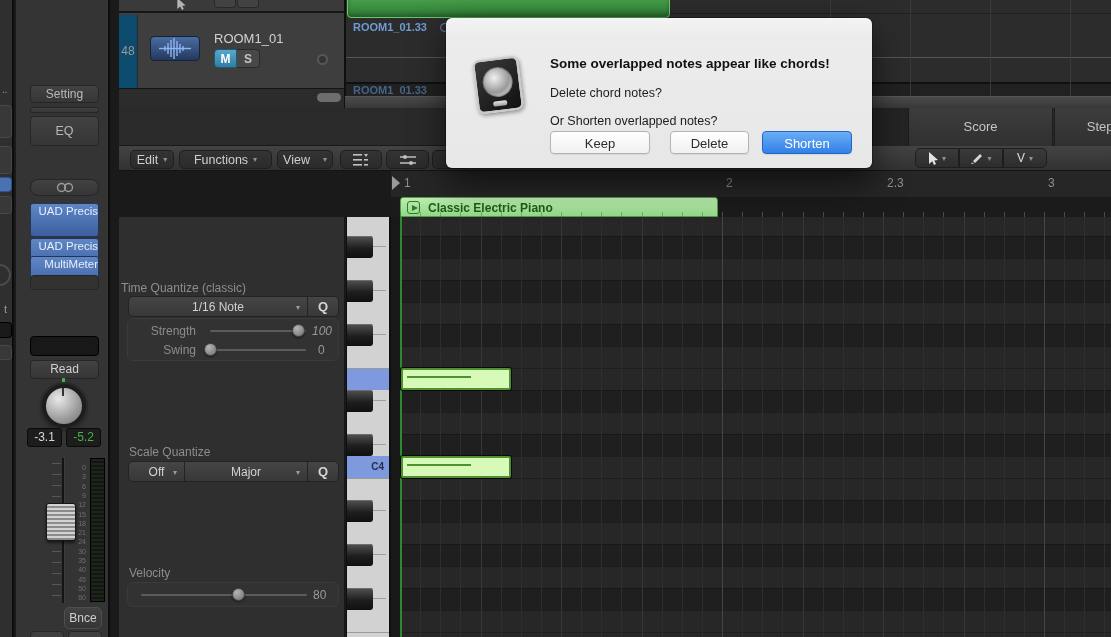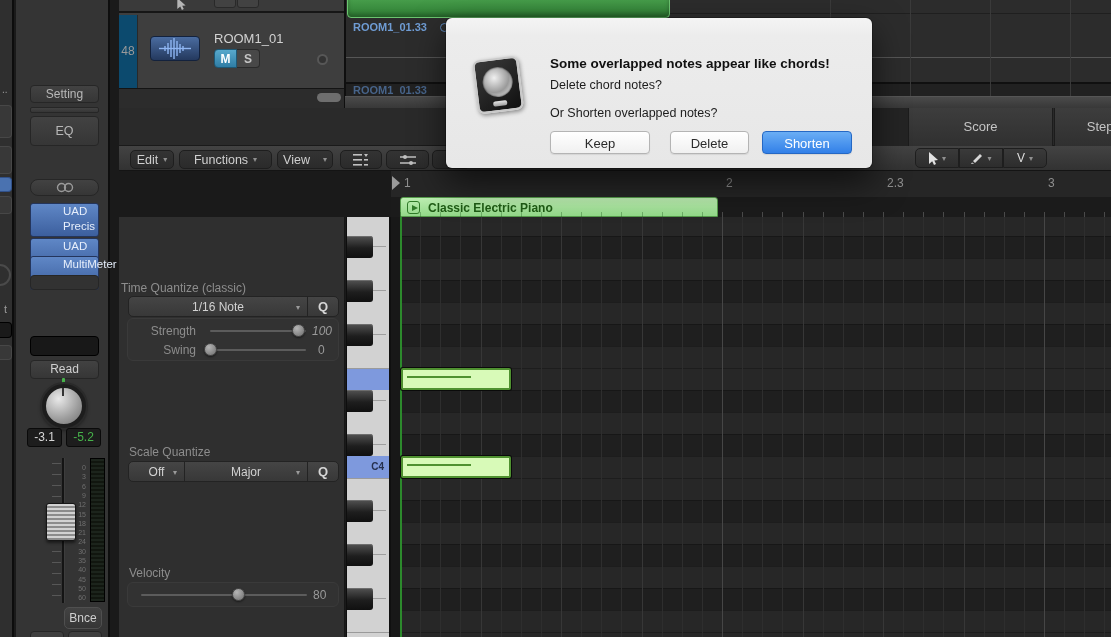--- a/index.html
+++ b/index.html
@@ -11,21 +11,21 @@
   
   #far-left{left:0;top:0;width:14px;height:637px;background:#2f2f2f;border-right:2px solid #0c0c0c;}
   .fl-box{position:absolute;left:0;width:12px;background:#383838;border:1px solid #474747;border-left:none;border-radius:0 4px 4px 0;}
   .fl-text{position:absolute;left:2px;color:#9a9a9a;font-size:10px;}
 
   
   #strip{left:16px;top:0;width:94px;height:637px;background:#343434;border-right:2px solid #0e0e0e;}
   .cs-btn{position:absolute;left:14px;width:69px;background:linear-gradient(180deg,#424242,#363636);
           border:1px solid #262626;border-radius:4px;color:#b8b8b8;font-size:12px;text-align:center;}
   .cs-ins{position:absolute;left:14px;width:69px;height:34px;background:linear-gradient(180deg,#5f87c6,#3c5f9e);
-          border:1px solid #24355c;border-radius:3px;color:#e6eefb;font-size:11.5px;text-align:left;line-height:15px;padding-left:32px;}
+          border:1px solid #24355c;border-radius:3px;color:#e6eefb;font-size:11.5px;text-align:right;line-height:15px;}
   #pan-knob{left:26px;top:384px;width:44px;height:44px;border-radius:50%;border:4px solid #1d1d1d;
             background:radial-gradient(circle at 35% 30%,#e9e9e9,#9c9c9c 60%,#6e6e6e);box-shadow:0 0 0 2px #2a2a2a,0 2px 4px rgba(0,0,0,.6);}
   #pan-notch{left:46px;top:388px;width:2px;height:8px;background:#333;}
   #pan-tick{left:46px;top:378px;width:3px;height:6px;background:#46b24a;border-radius:1px;}
   .val-box{position:absolute;top:428px;width:35px;height:19px;background:#1d1d1d;border:1px solid #0a0a0a;
            border-radius:3px;font-size:12px;text-align:center;line-height:17px;}
   #fader-track{left:46px;top:458px;width:3px;height:145px;background:#141414;border-right:1px solid #3d3d3d;}
   .ftick{position:absolute;left:0;width:9px;height:1px;background:#575757;}
   #fader-cap{left:30px;top:503px;width:30px;height:38px;border:1px solid #161616;border-radius:3px;
              background:repeating-linear-gradient(180deg,#d2d2d2 0 2px,#8c8c8c 2px 4px);box-shadow:0 2px 3px rgba(0,0,0,.5);}
@@ -141,21 +141,21 @@
 
   
   #dialog{left:446px;top:18px;width:426px;height:150px;background:linear-gradient(180deg,#f4f4f4 0,#ececec 18px,#e7e7e7);
           border-radius:6px;box-shadow:0 14px 34px rgba(0,0,0,.6),0 0 0 1px rgba(0,0,0,.25);z-index:50;}
   #lp-icon{position:absolute;left:29px;top:40px;width:46px;height:54px;background:linear-gradient(145deg,#3a3a3a,#101010);
            border:2px solid #c9c9c9;border-radius:7px;transform:rotate(-7deg);box-shadow:1px 2px 4px rgba(0,0,0,.4);}
   #lp-disc{position:absolute;left:6px;top:7px;width:30px;height:30px;border-radius:50%;
            background:radial-gradient(circle at 40% 35%,#f0f0f0,#9a9a9a 55%,#c4c4c4 75%,#808080);box-shadow:inset 0 0 2px #000;}
   #lp-slot{position:absolute;left:14px;bottom:4px;width:14px;height:5px;border-radius:2px;background:linear-gradient(180deg,#e5e5e5,#9f9f9f);}
   #dlg-title{position:absolute;left:104px;top:38px;font-size:13.5px;font-weight:700;color:#111;}
-  .dlg-line{position:absolute;left:104px;font-size:12.5px;color:#1c1c1c;}
+  .dlg-line{position:absolute;left:104px;font-size:12.5px;color:#1c1c1c;margin-top:8px;}
   .dlg-btn{position:absolute;top:113px;height:23px;border-radius:4px;font-size:13px;text-align:center;line-height:21px;
            background:linear-gradient(180deg,#fff,#f0f0f0);border:1px solid #b4b4b4;color:#2b2b2b;box-shadow:0 1px 1px rgba(0,0,0,.08);}
   #btn-shorten{background:linear-gradient(180deg,#6aaef5,#3280e8);border:1px solid #2568c4;color:#fff;}
 
   svg{display:block;}
 </style>
 </head>
 <body>
 
 <div id="app">

